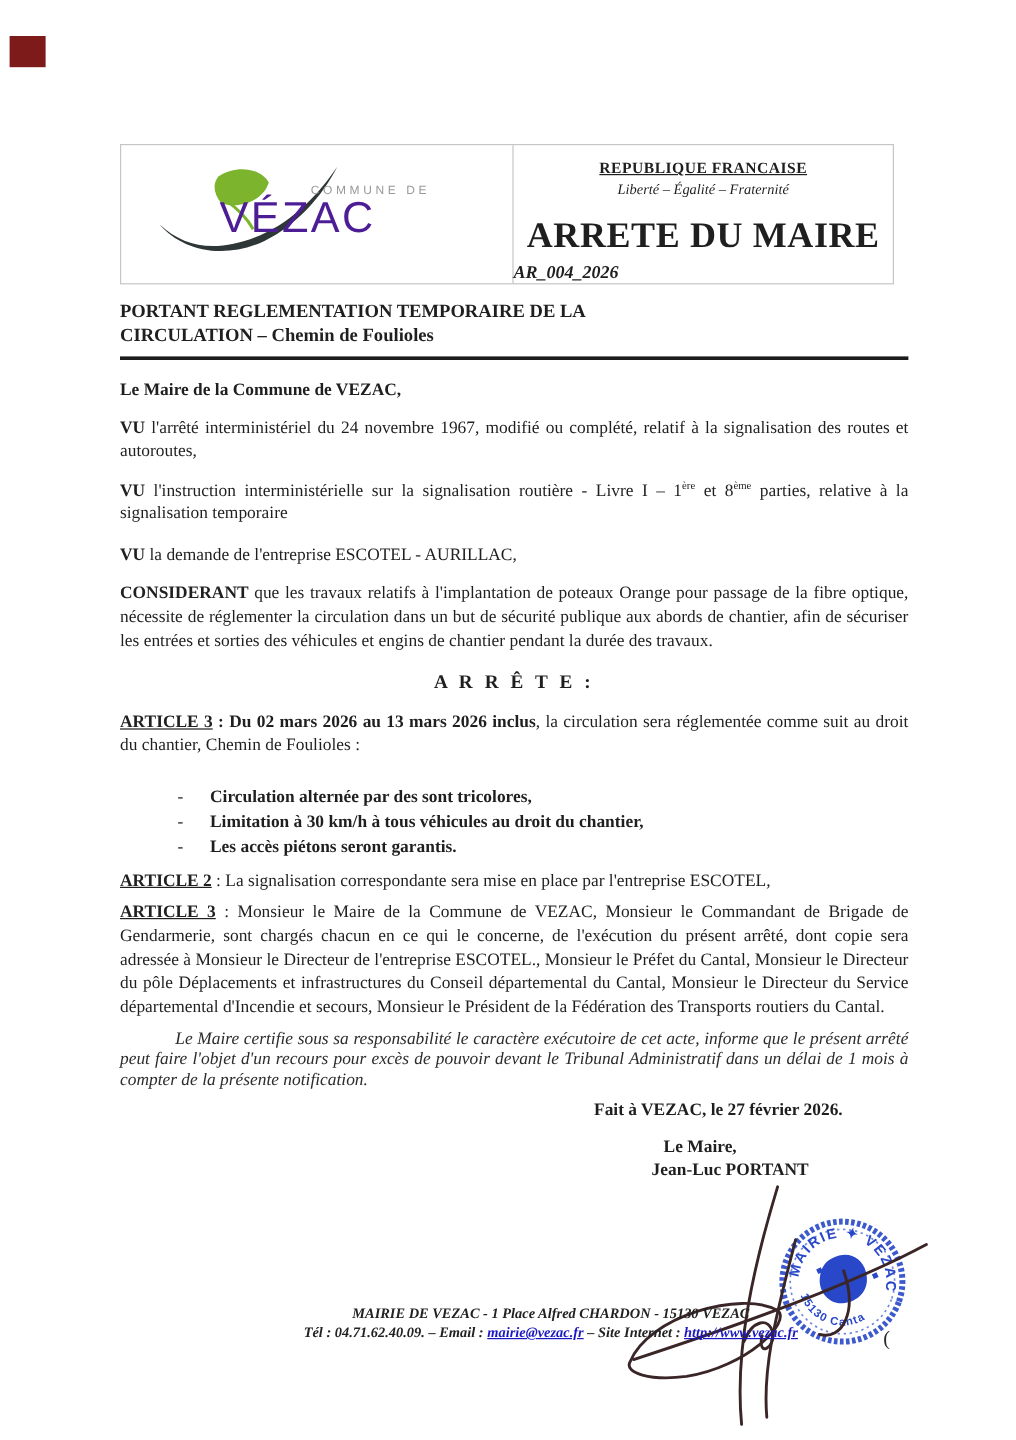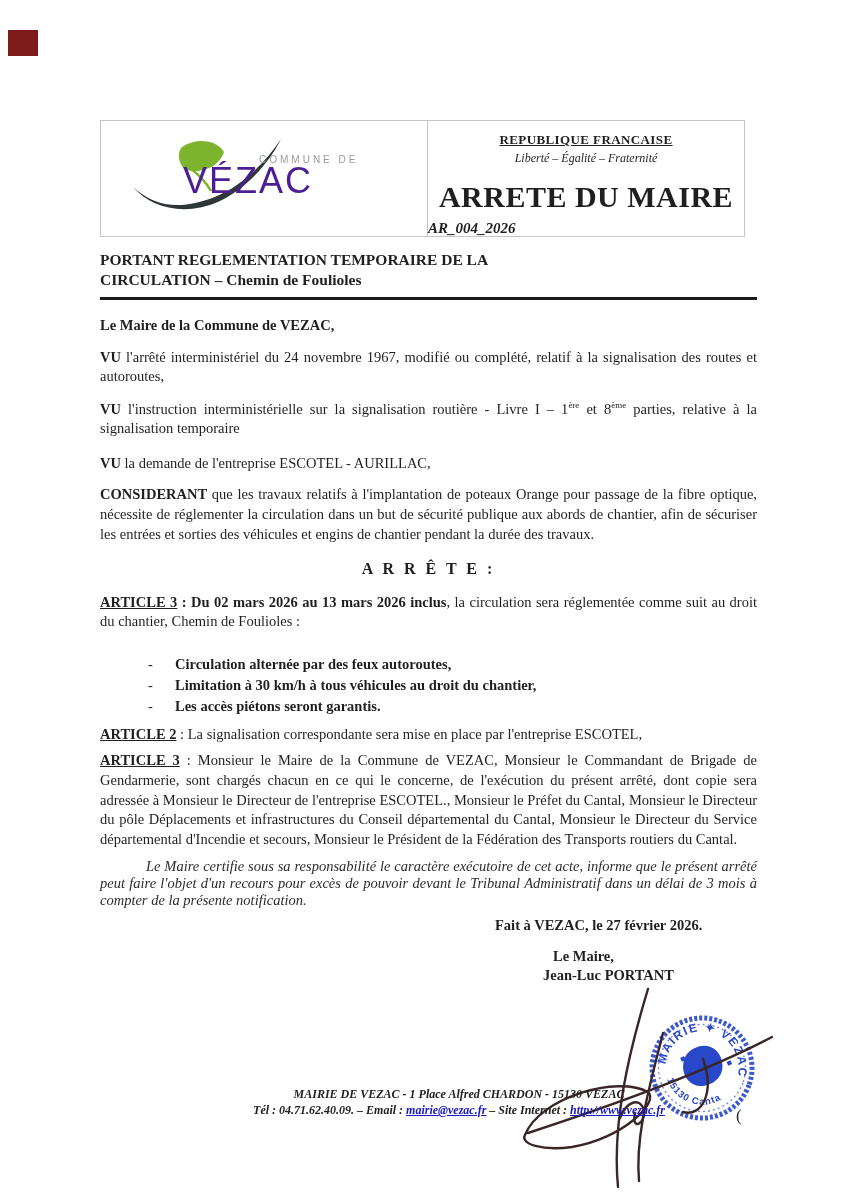--- a/index.html
+++ b/index.html
@@ -119,37 +119,37 @@
 
     <p class="p-considerant"><span class="b">CONSIDERANT</span><span> que les travaux relatifs à l'implantation de poteaux Orange pour passage de la fibre optique, nécessite de réglementer la circulation dans un but de sécurité publique aux abords de chantier, afin de sécuriser les entrées et sorties des véhicules et engins de chantier pendant la durée des travaux.</span></p>
 
     <div class="arrete-heading">A R R Ê T E :</div>
 
     <p class="p-article"><span class="article-label">ARTICLE 3</span><span class="b"> : </span><span class="b">Du 02 mars 2026 au 13 mars 2026 inclus</span><span>, la circulation sera réglementée comme suit au droit du chantier, Chemin de Foulioles :</span></p>
 
     <div class="bullet-list">
       <div class="bullet-row">
           <span class="bullet-dash">-</span>
-          <span>Circulation alternée par des feux autoroutes,</span>
+          <span>Circulation alternée par des sont tricolores,</span>
         </div>
       <div class="bullet-row">
           <span class="bullet-dash">-</span>
           <span>Limitation à 30 km/h à tous véhicules au droit du chantier,</span>
         </div>
       <div class="bullet-row">
           <span class="bullet-dash">-</span>
           <span>Les accès piétons seront garantis.</span>
         </div>
     </div>
 
     <p class="p-article p-article2"><span class="article-label">ARTICLE 2</span><span> :  La signalisation correspondante sera mise en place par l'entreprise ESCOTEL,</span></p>
 
     <p class="p-article p-article3"><span class="article-label">ARTICLE 3</span><span> : Monsieur le Maire de la Commune de VEZAC, Monsieur le Commandant de Brigade de Gendarmerie, sont chargés chacun en ce qui le concerne, de l'exécution du présent arrêté, dont copie sera adressée à Monsieur le Directeur de l'entreprise ESCOTEL., Monsieur le Préfet du Cantal, Monsieur le Directeur du pôle Déplacements et infrastructures du Conseil départemental du Cantal, Monsieur le Directeur du Service départemental d'Incendie et secours,  Monsieur le Président de la Fédération des Transports routiers du Cantal.</span></p>
 
-    <p class="p-certify">Le Maire certifie sous sa responsabilité le caractère exécutoire de cet acte, informe que le présent arrêté peut faire l'objet d'un recours pour excès de pouvoir devant le Tribunal Administratif dans un délai de 3 mois à compter de la présente notification.</p>
+    <p class="p-certify">Le Maire certifie sous sa responsabilité le caractère exécutoire de cet acte, informe que le présent arrêté peut faire l'objet d'un recours pour excès de pouvoir devant le Tribunal Administratif dans un délai de 1 mois à compter de la présente notification.</p>
 
     <p class="fait-line">Fait à VEZAC, le 27 février 2026.</p>
 
     <div class="signer">
       <div class="signer-role">Le Maire,</div>
       <div>Jean-Luc PORTANT</div>
     </div>
   </div>
 
   <svg class="sig-area" width="330" height="225" viewBox="0 0 330 225">

